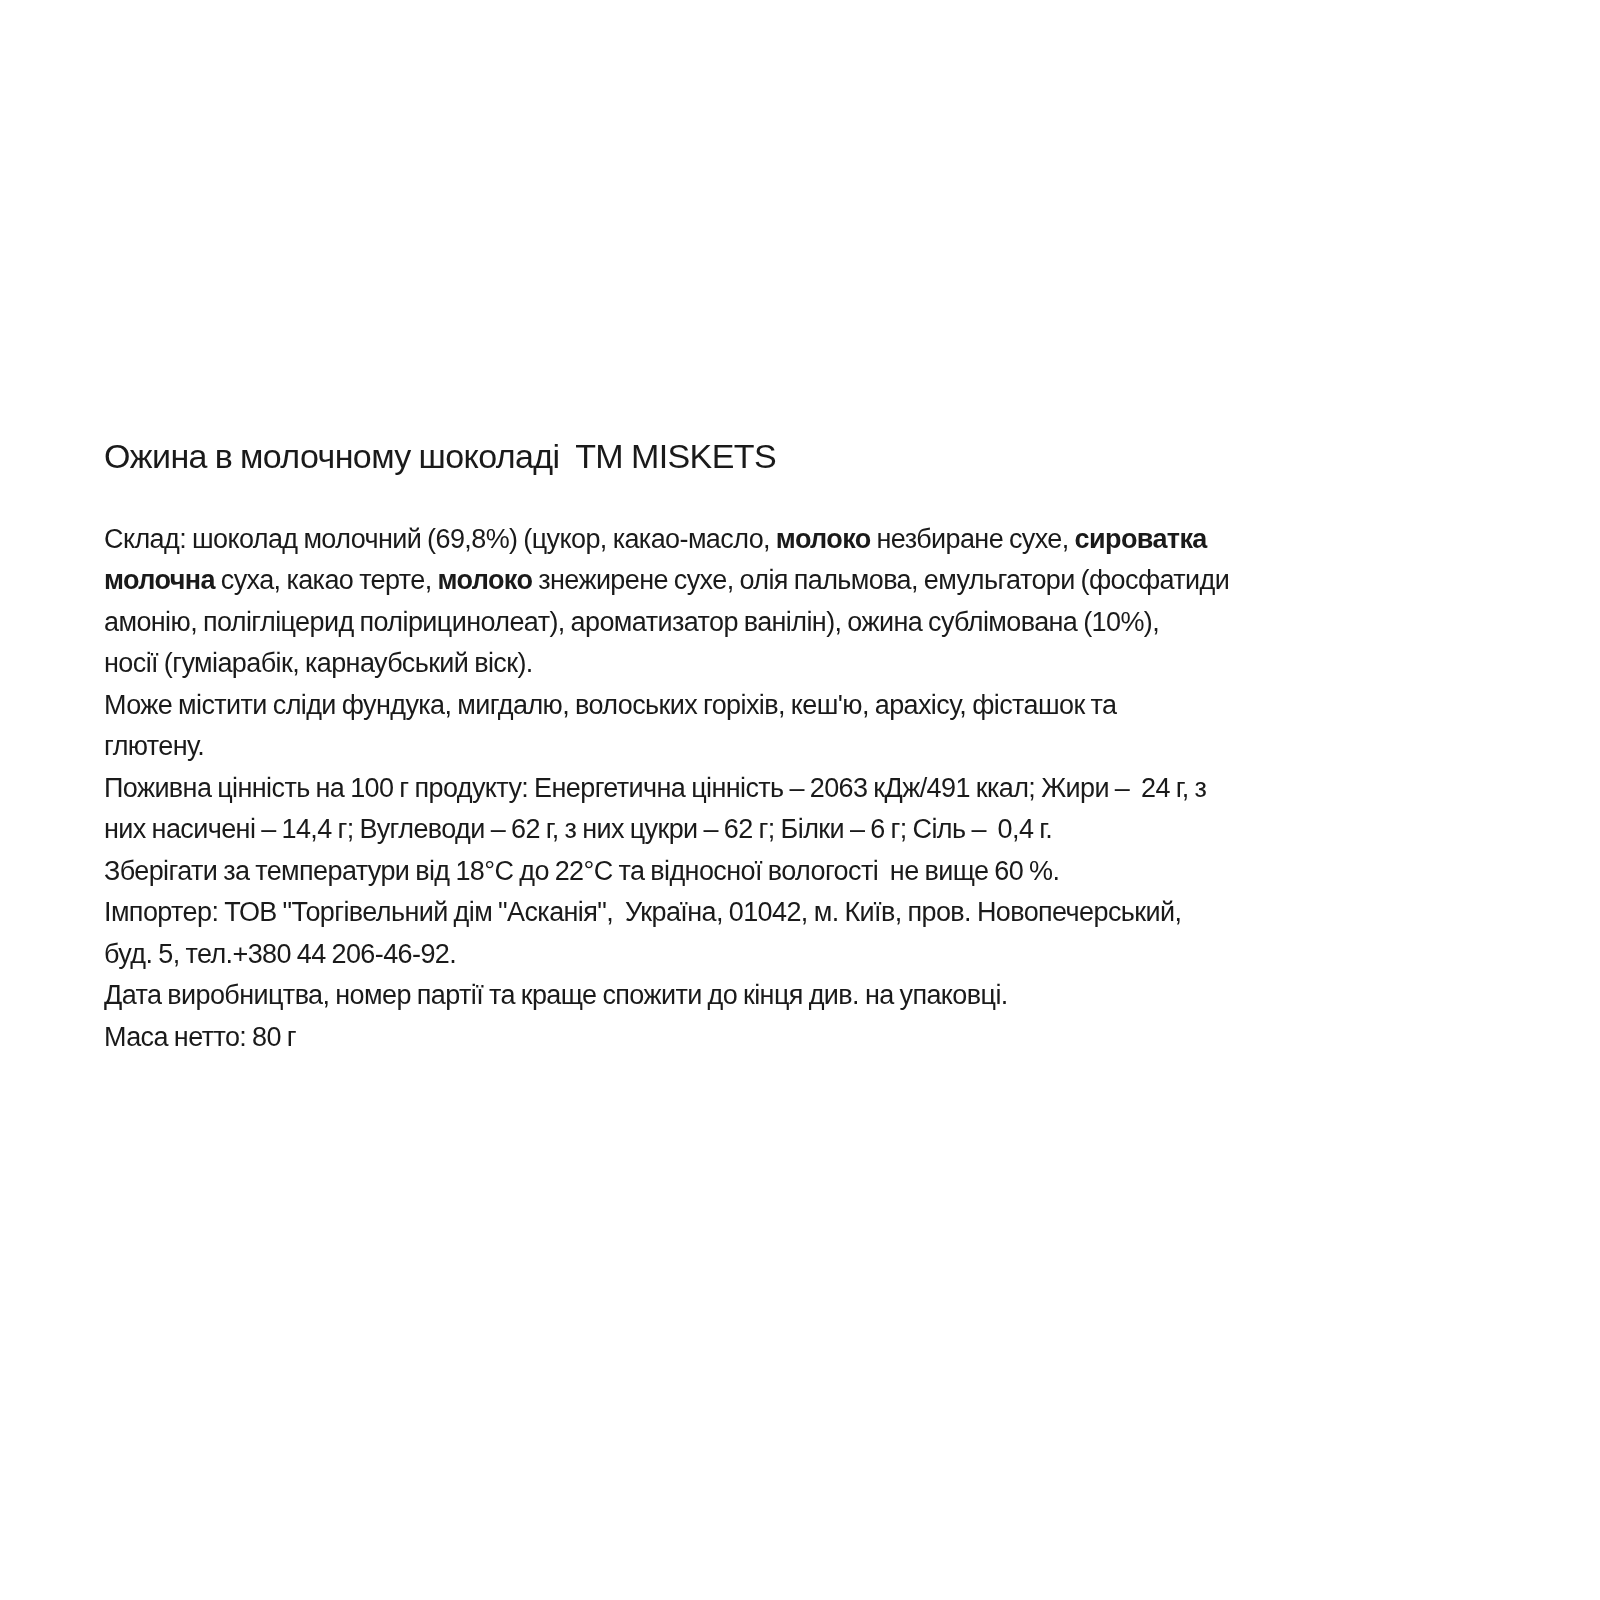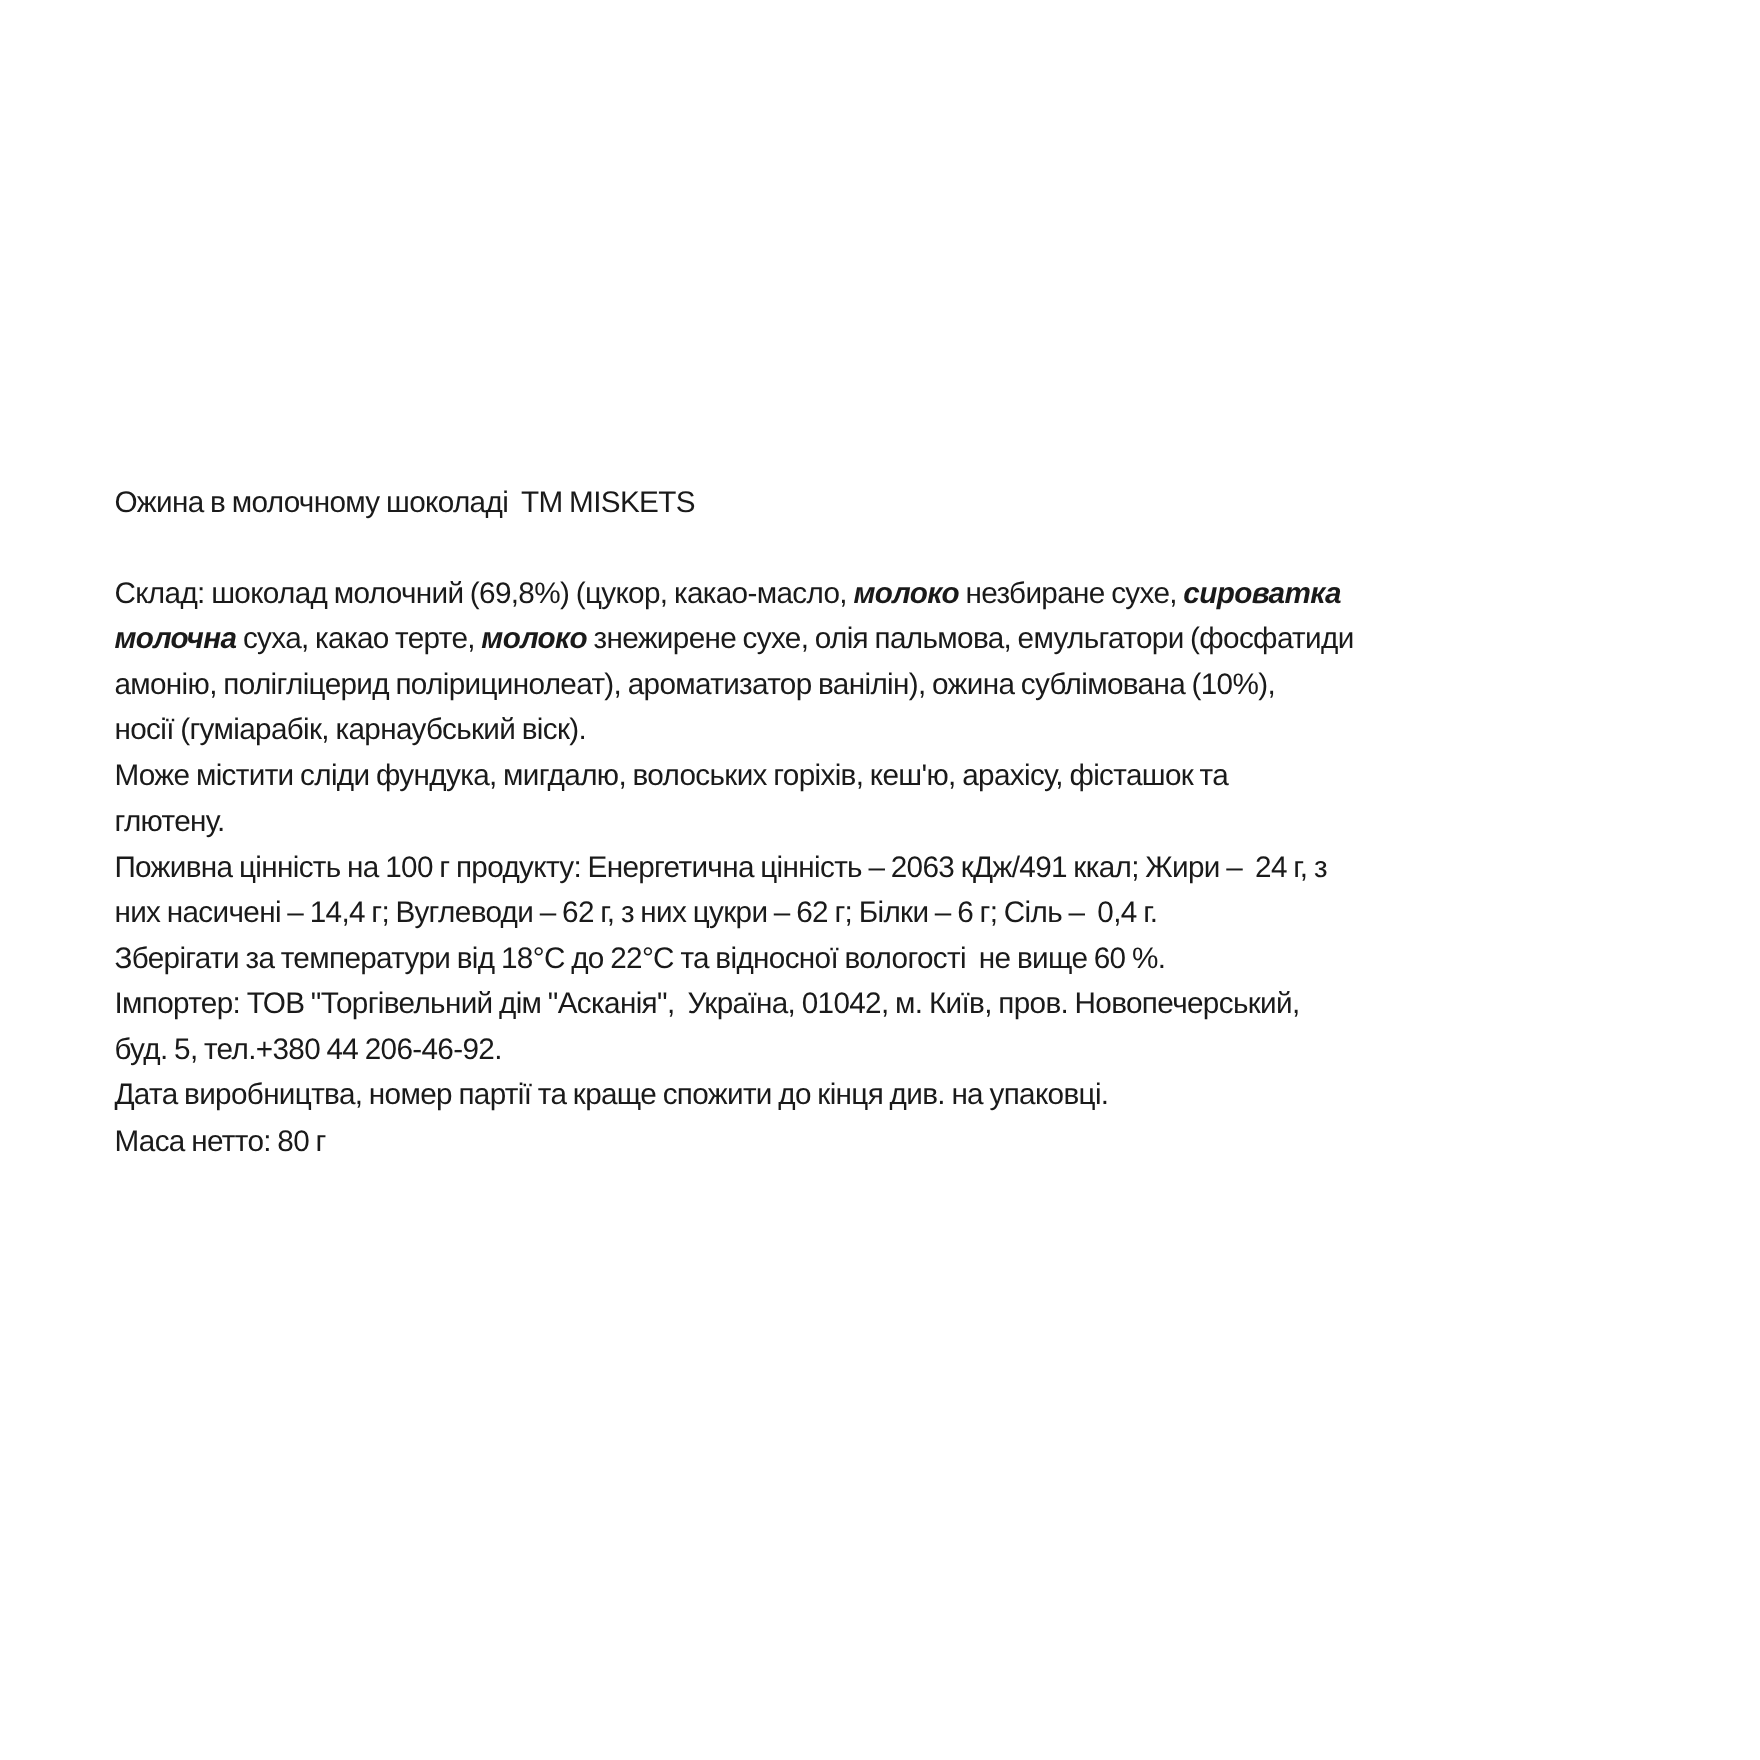--- a/index.html
+++ b/index.html
@@ -21,33 +21,32 @@
       top: 436px;
       width: 1400px;
       font-size: 27px;
       line-height: 41.5px;
       letter-spacing: -0.6px;
       word-spacing: -1px;
     }
     .title {
       margin: 0 0 41px 0;
       font-weight: normal;
-      font-size: 27px;
+      font-size: 34px;
       white-space: pre;
     }
     .para {
       margin: 0;
     }
     .line {
       display: block;
       white-space: pre;
     }
     .b {
       font-weight: bold;
-      font-style: italic;
     }
     .allergen {
       font-weight: normal;
     }
   </style>
 </head>
 <body>
 
 <div class="doc">
 

